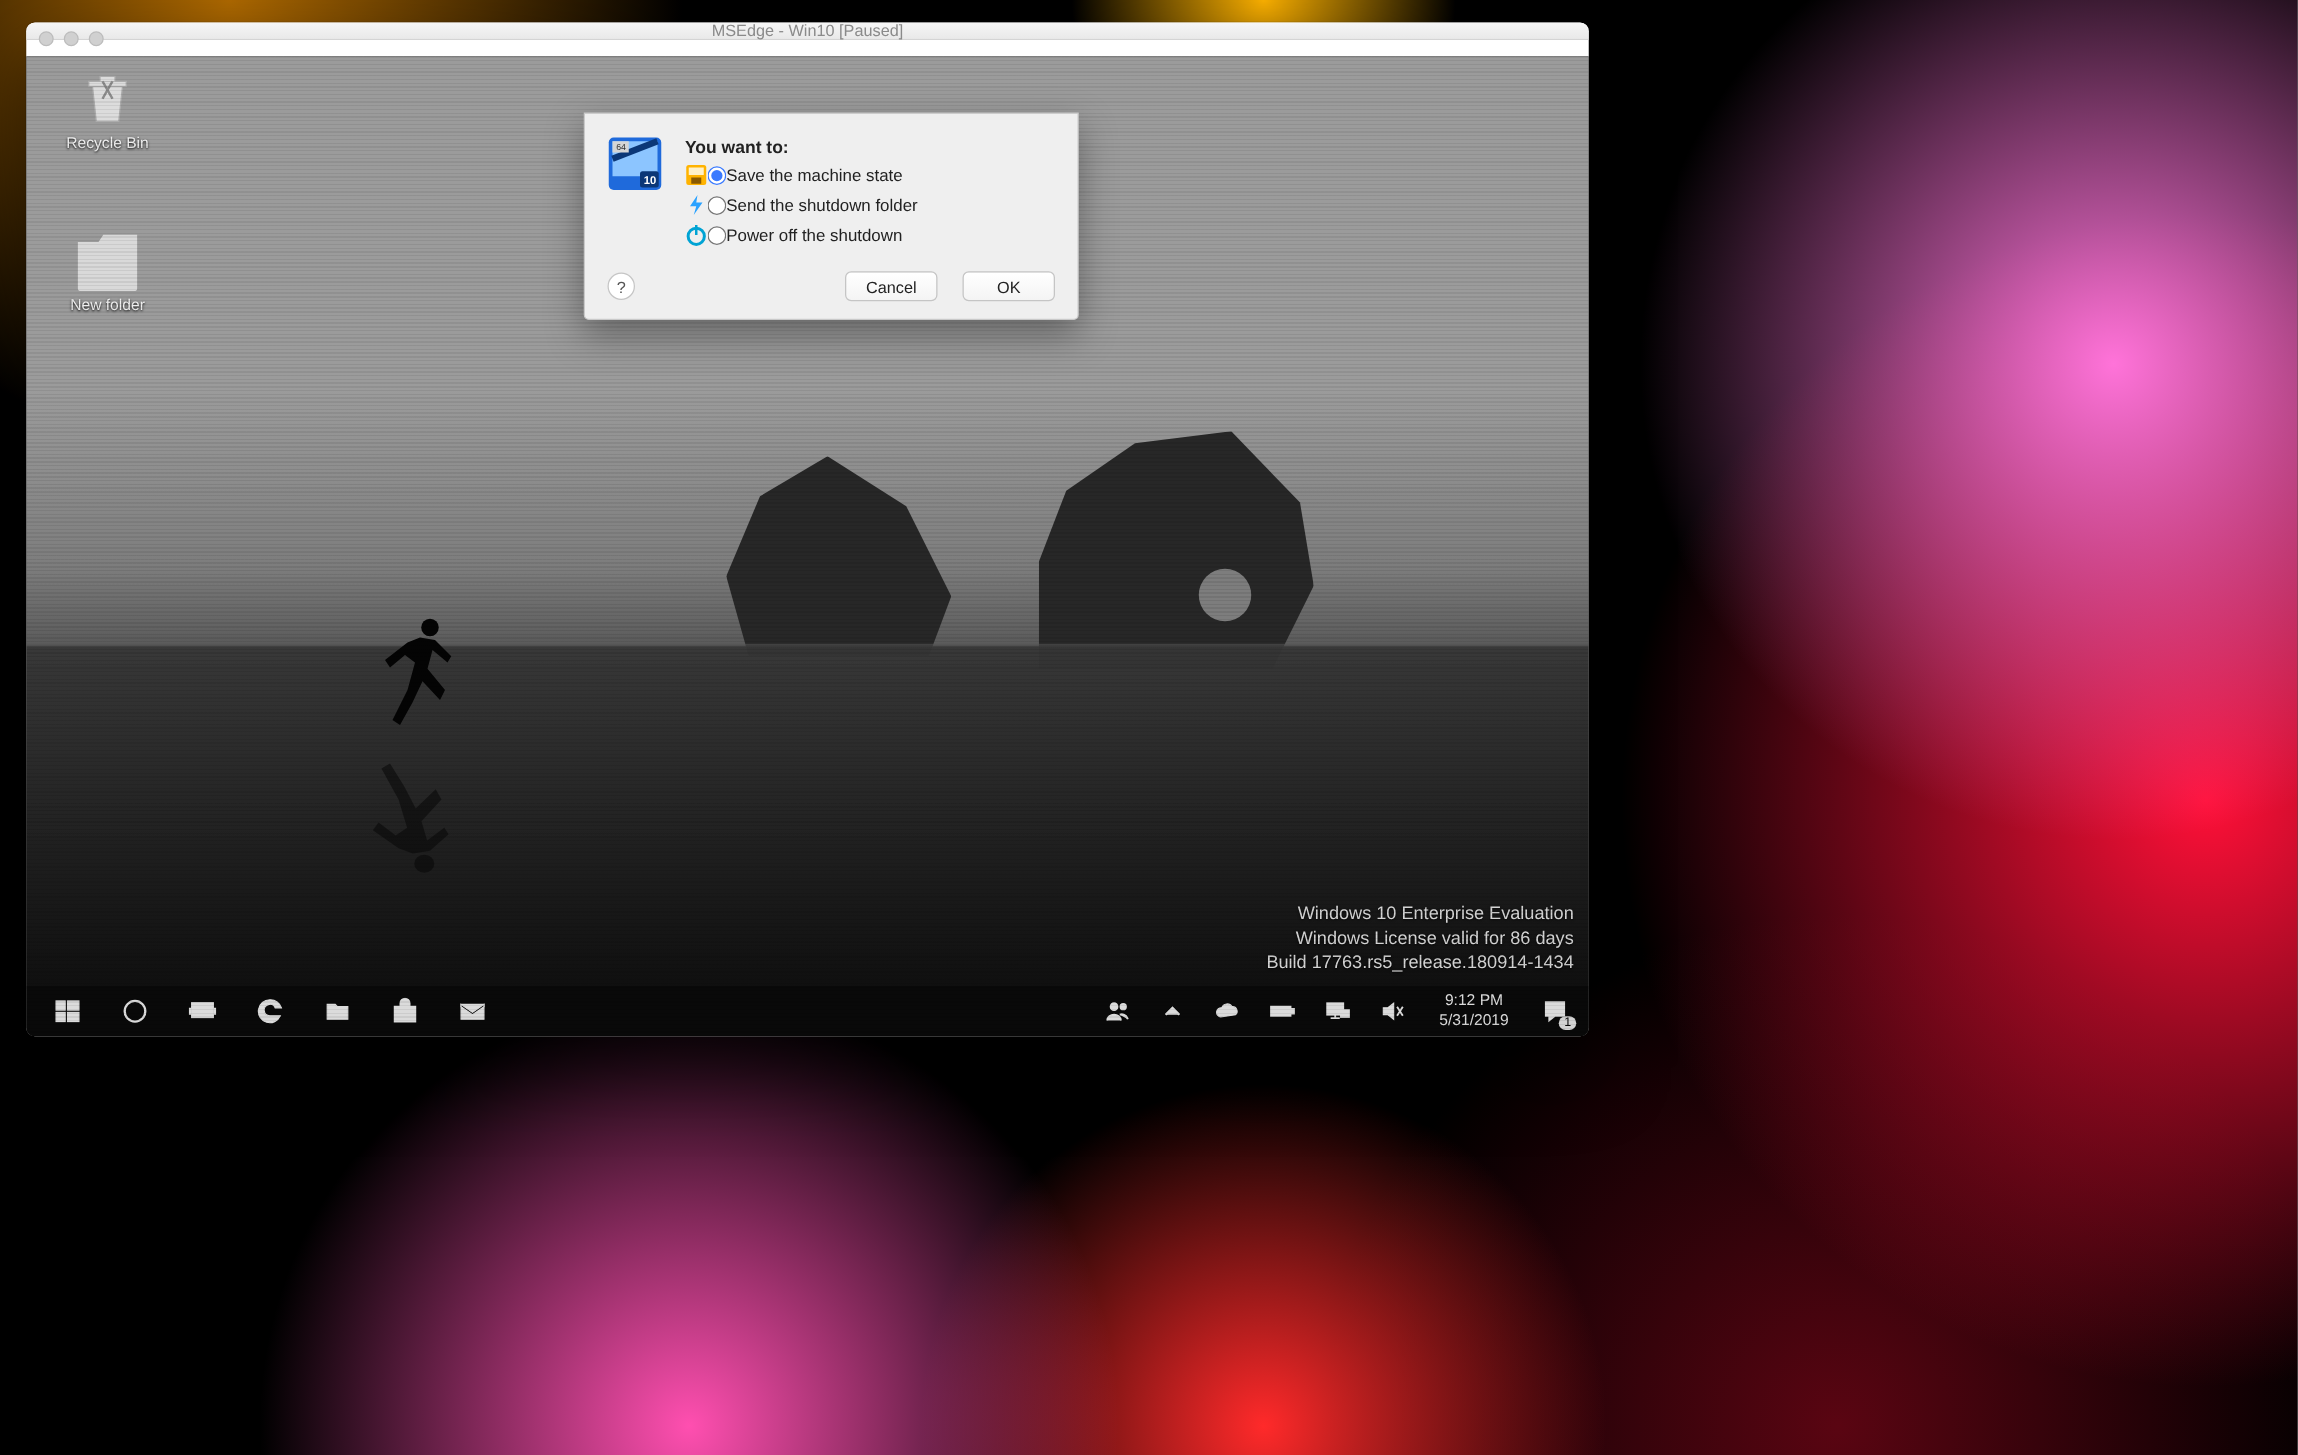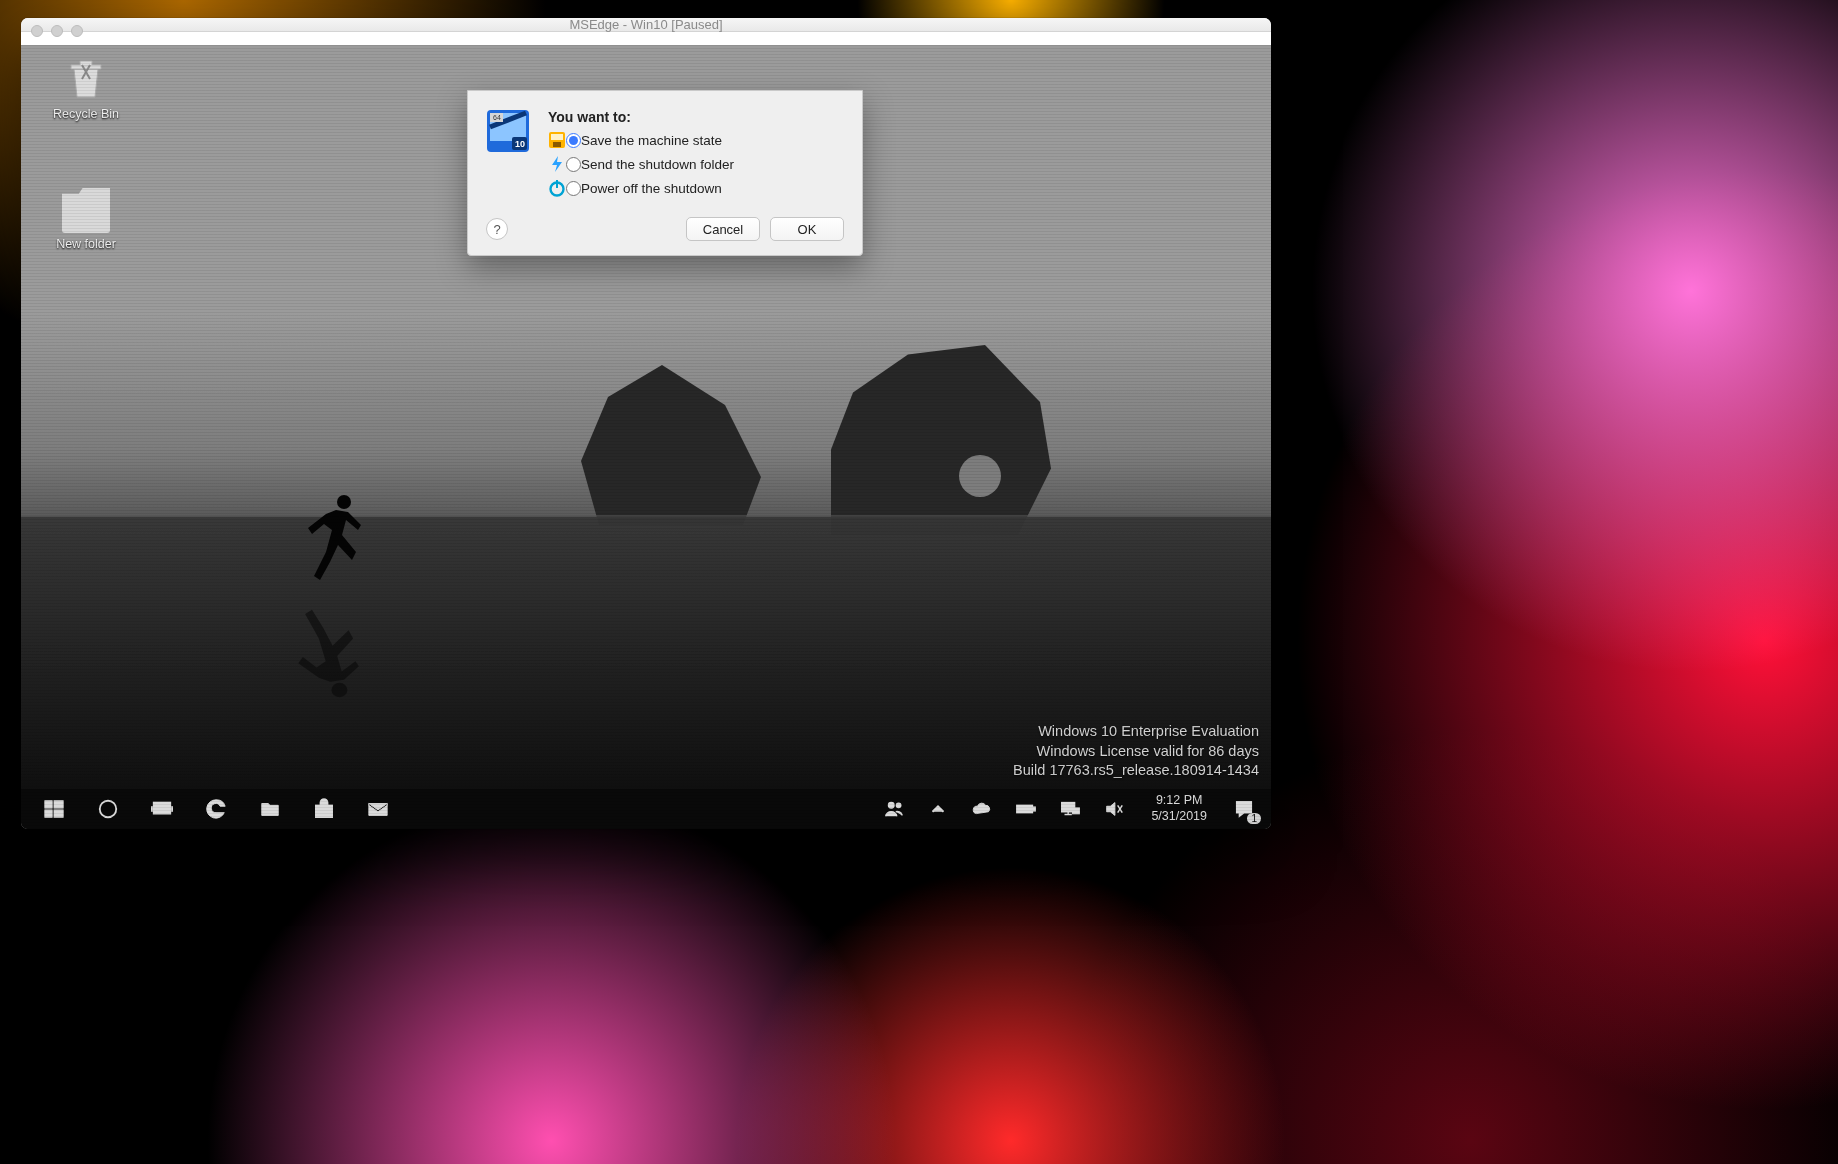--- a/index.html
+++ b/index.html
@@ -104,21 +104,21 @@
   .vb-appicon { width:44px; height:44px; flex:none; }
   .vb-appicon svg{width:100%;height:100%;}
   .vb-body { flex:1; }
   .vb-title { font-weight:600; font-size:14px;}
   .opt { display:flex; align-items:center; margin:6px 0; }
   .opt .oicon { width:18px; height:18px; display:flex; align-items:center; justify-content:center;}
   .opt input[type=radio]{ width:15px; height:15px; accent-color:#3a7afe;}
   .vb-foot { display:flex; align-items:center; margin-top:14px; }
   .help-btn { width:22px;height:22px;border:1px solid #c5c5c5;border-radius:50%;background:#fff;display:flex;align-items:center;justify-content:center;font-size:13px;color:#555;}
   .vb-foot .gap{flex:1;}
-  .btn { min-width:74px;height:24px;border:1px solid #c5c5c5;border-radius:5px;background:linear-gradient(#fff,#f4f4f4);font-size:13px;display:flex;align-items:center;justify-content:center;margin-left:10px;}
+  .btn { min-width:74px;height:24px;border:1px solid #c5c5c5;border-radius:5px;background:linear-gradient(#fff,#f4f4f4);font-size:13px;display:flex;align-items:center;justify-content:center;margin-left:20px;}
 </style>
 </head>
 <body>
 
 <div class="host-bg"></div>
 
 <div class="mac-window">
   <div class="mac-titlebar">
     <div class="traffic">
       <div class="tl"></div>

